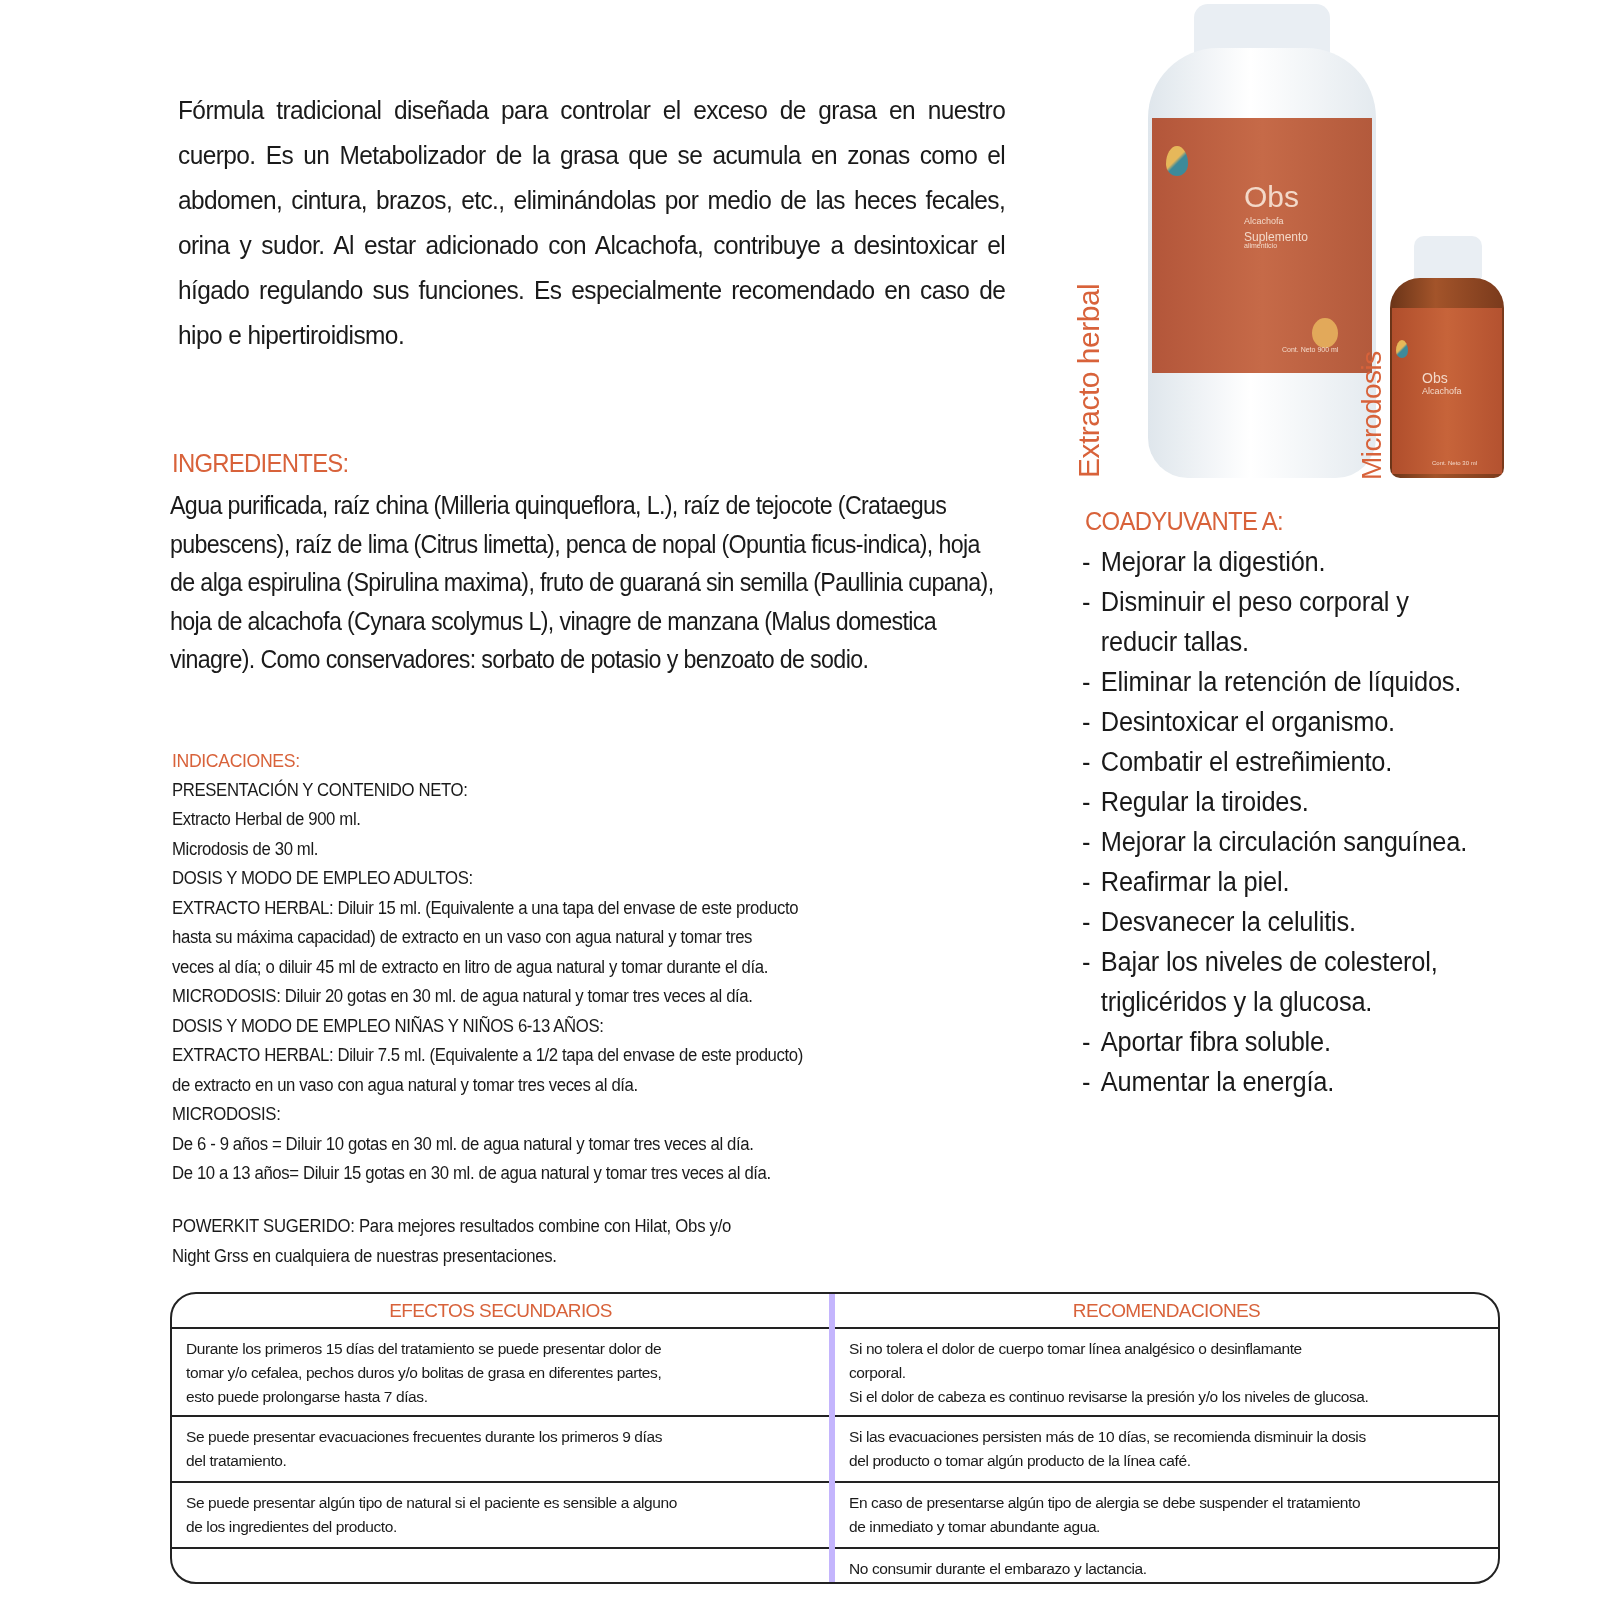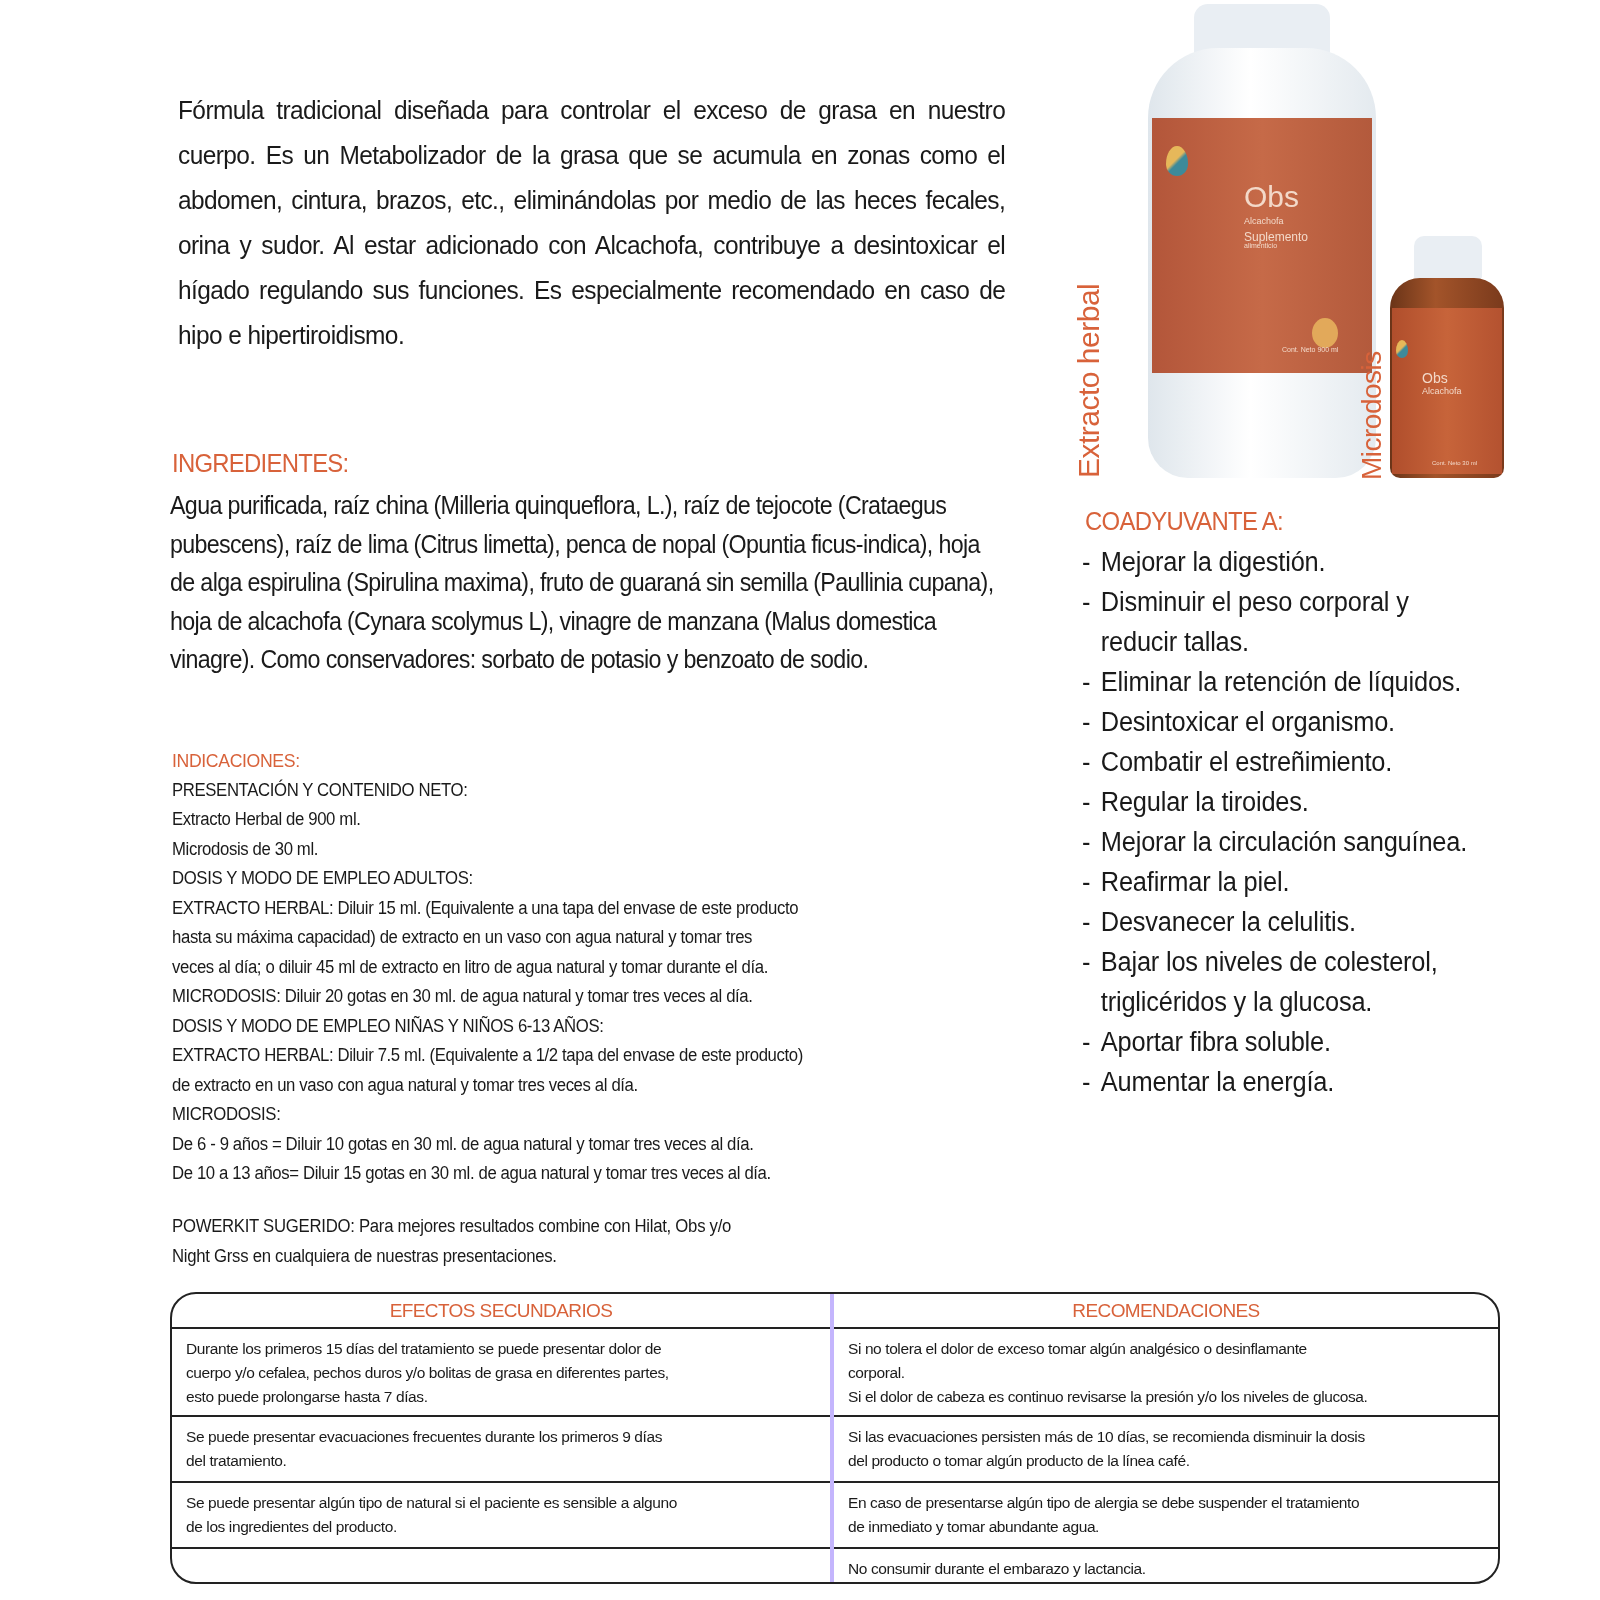--- a/index.html
+++ b/index.html
@@ -116,21 +116,21 @@
     }
     table.effects th {
       color: #d8623a; font-weight: normal; font-size: 19px; height: 34px;
       border-bottom: 2px solid #222; letter-spacing: -0.6px;
     }
     table.effects td {
       vertical-align: top; padding: 8px 0 6px 14px; line-height: 24px;
       border-bottom: 2px solid #222;
     }
     table.effects tr:last-child td { border-bottom: none; }
-    table.effects th:first-child, table.effects td:first-child { border-right: 4px solid #c4b5fd; width: 660px; margin-top: 8px; }
+    table.effects th:first-child, table.effects td:first-child { border-right: 6px solid #c4b5fd; width: 660px; margin-top: 8px; }
     .r1 td { height: 84px; }
     .r2 td { height: 66px; }
     .r3 td { height: 66px; }
     .r4 td { height: 42px; }
     .cell-line { display: block; }
   </style>
 </head>
 <body>
 
 <div class="page">
@@ -212,25 +212,25 @@
       <thead>
         <tr>
           <th>EFECTOS SECUNDARIOS</th>
           <th>RECOMENDACIONES</th>
         </tr>
       </thead>
       <tbody>
         <tr class="r1">
           <td>
             <span class="cell-line">Durante los primeros 15 días del tratamiento se puede presentar dolor de</span>
-            <span class="cell-line">cuerpo y/o cefalea, pechos duros y/o bolitas de grasa en diferentes partes,</span>
+            <span class="cell-line">tomar y/o cefalea, pechos duros y/o bolitas de grasa en diferentes partes,</span>
             <span class="cell-line">esto puede prolongarse hasta 7 días.</span>
           </td>
           <td>
-            <span class="cell-line">Si no tolera el dolor de exceso tomar algún analgésico o desinflamante</span>
+            <span class="cell-line">Si no tolera el dolor de cuerpo tomar línea analgésico o desinflamante</span>
             <span class="cell-line">corporal.</span>
             <span class="cell-line">Si el dolor de cabeza es continuo revisarse la presión y/o los niveles de glucosa.</span>
           </td>
         </tr>
         <tr class="r2">
           <td>
             <span class="cell-line">Se puede presentar evacuaciones frecuentes durante los primeros 9 días</span>
             <span class="cell-line">del tratamiento.</span>
           </td>
           <td>

